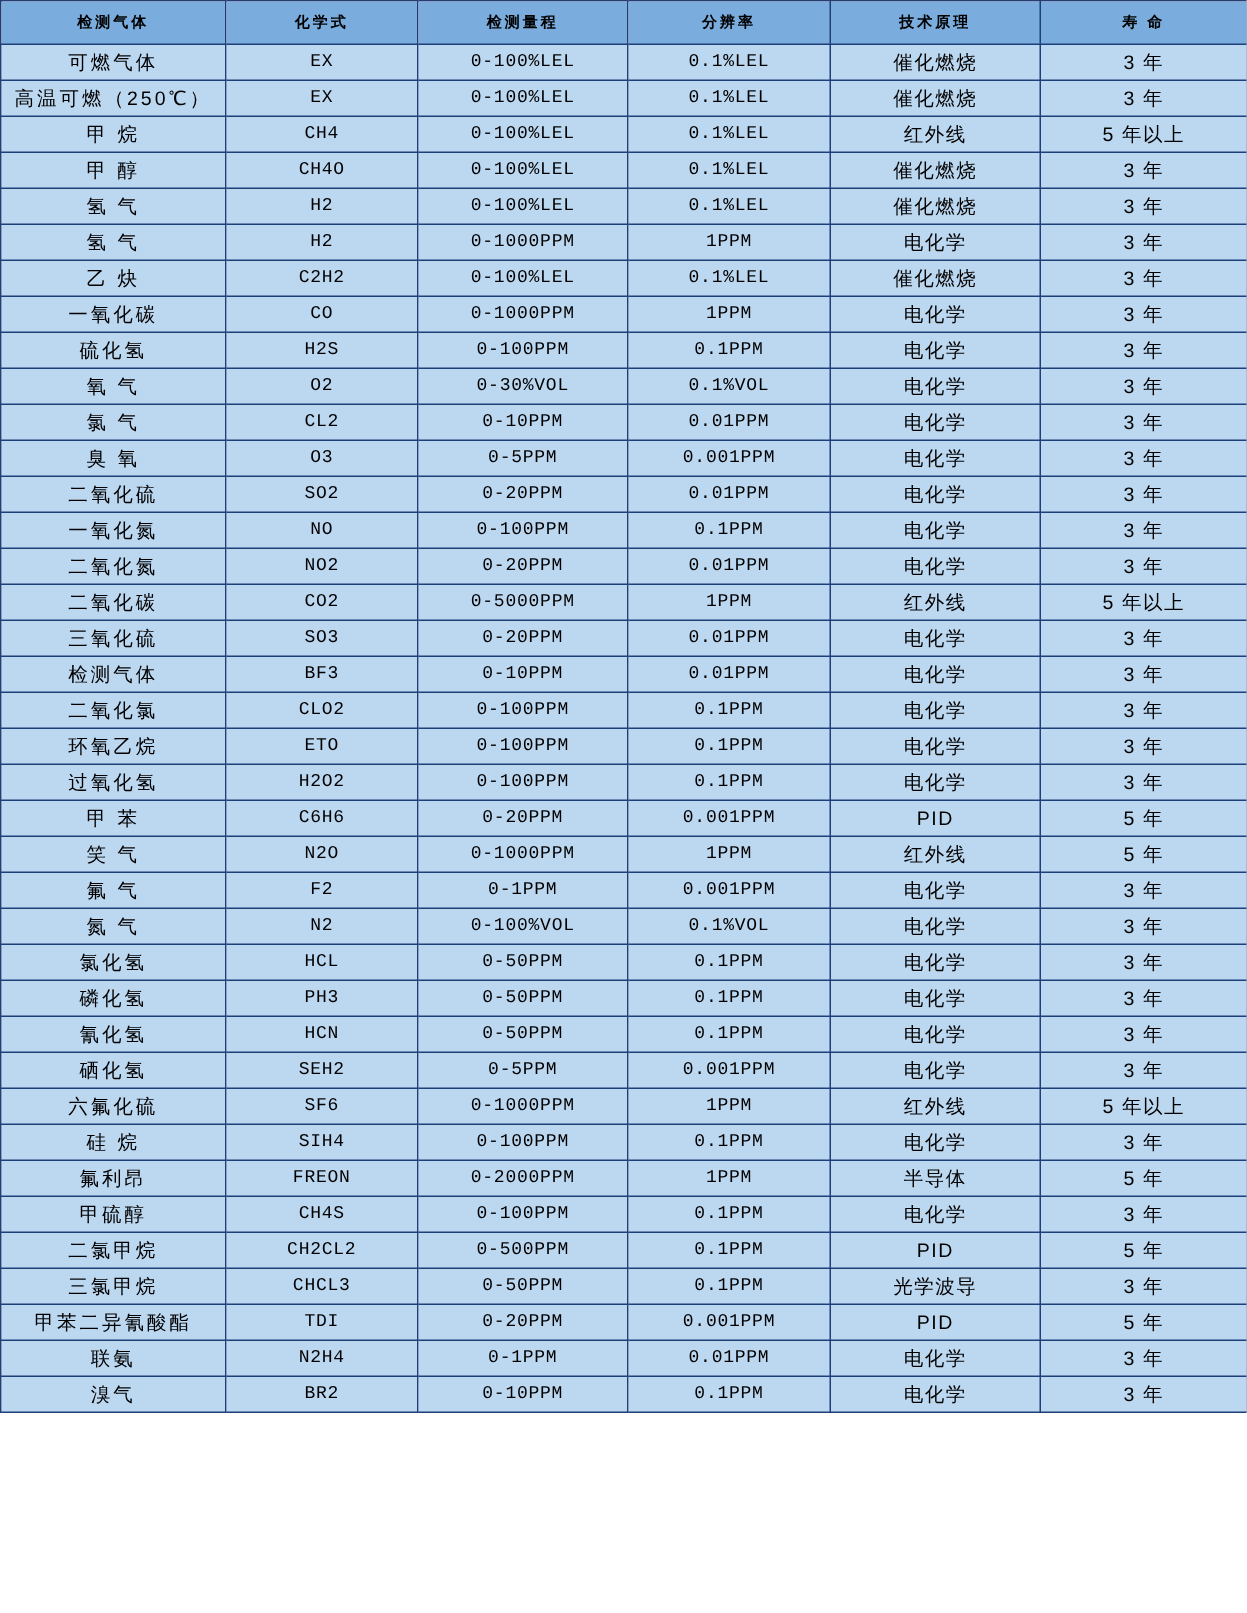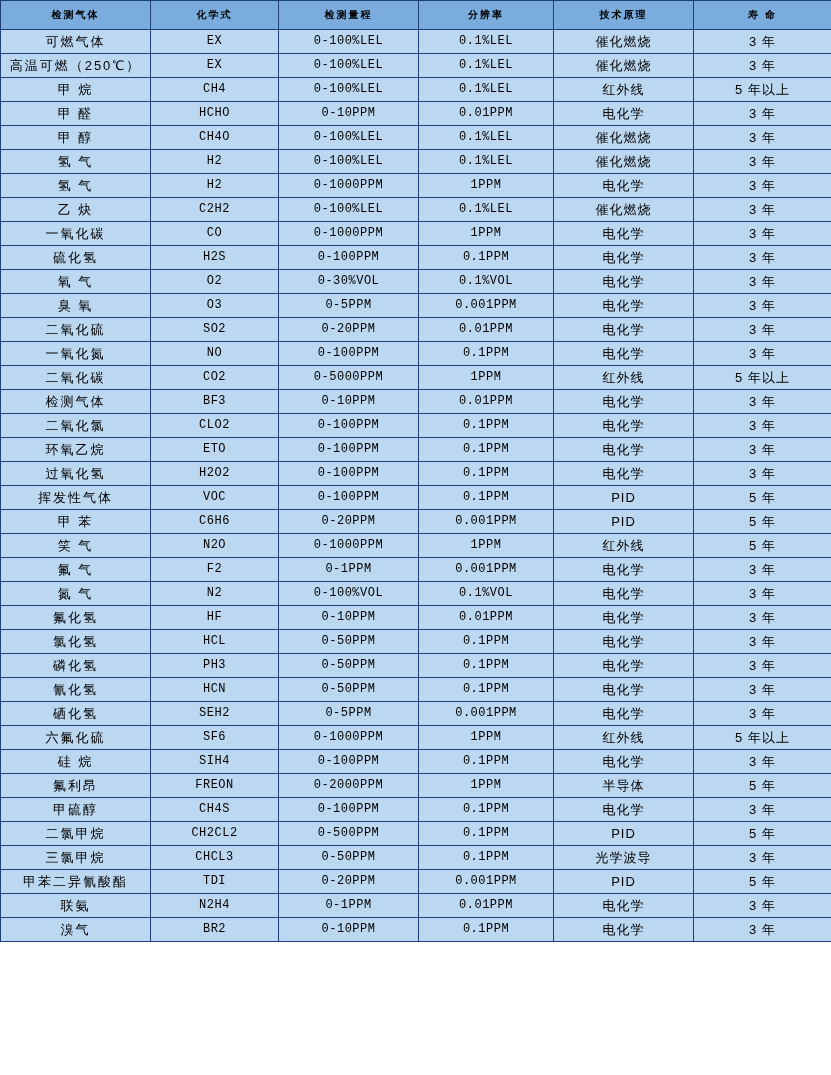--- a/index.html
+++ b/index.html
@@ -103,28 +103,20 @@
       </tr>
       <tr>
         <td class="name">甲 烷</td>
         <td class="formula">CH4</td>
         <td class="range">0-100%LEL</td>
         <td class="resolution">0.1%LEL</td>
         <td class="principle">红外线</td>
         <td class="life">5 年以上</td>
       </tr>
       <tr>
-        <td class="name">甲 醛</td>
-        <td class="formula">HCHO</td>
-        <td class="range">0-10PPM</td>
-        <td class="resolution">0.01PPM</td>
-        <td class="principle">电化学</td>
-        <td class="life">3 年</td>
-      </tr>
-      <tr>
         <td class="name">甲 醇</td>
         <td class="formula">CH4O</td>
         <td class="range">0-100%LEL</td>
         <td class="resolution">0.1%LEL</td>
         <td class="principle">催化燃烧</td>
         <td class="life">3 年</td>
       </tr>
       <tr>
         <td class="name">氢 气</td>
         <td class="formula">H2</td>
@@ -167,20 +159,28 @@
       </tr>
       <tr>
         <td class="name">氧 气</td>
         <td class="formula">O2</td>
         <td class="range">0-30%VOL</td>
         <td class="resolution">0.1%VOL</td>
         <td class="principle">电化学</td>
         <td class="life">3 年</td>
       </tr>
       <tr>
+        <td class="name">氯 气</td>
+        <td class="formula">CL2</td>
+        <td class="range">0-10PPM</td>
+        <td class="resolution">0.01PPM</td>
+        <td class="principle">电化学</td>
+        <td class="life">3 年</td>
+      </tr>
+      <tr>
         <td class="name">臭 氧</td>
         <td class="formula">O3</td>
         <td class="range">0-5PPM</td>
         <td class="resolution">0.001PPM</td>
         <td class="principle">电化学</td>
         <td class="life">3 年</td>
       </tr>
       <tr>
         <td class="name">二氧化硫</td>
         <td class="formula">SO2</td>
@@ -191,28 +191,44 @@
       </tr>
       <tr>
         <td class="name">一氧化氮</td>
         <td class="formula">NO</td>
         <td class="range">0-100PPM</td>
         <td class="resolution">0.1PPM</td>
         <td class="principle">电化学</td>
         <td class="life">3 年</td>
       </tr>
       <tr>
+        <td class="name">二氧化氮</td>
+        <td class="formula">NO2</td>
+        <td class="range">0-20PPM</td>
+        <td class="resolution">0.01PPM</td>
+        <td class="principle">电化学</td>
+        <td class="life">3 年</td>
+      </tr>
+      <tr>
         <td class="name">二氧化碳</td>
         <td class="formula">CO2</td>
         <td class="range">0-5000PPM</td>
         <td class="resolution">1PPM</td>
         <td class="principle">红外线</td>
         <td class="life">5 年以上</td>
       </tr>
       <tr>
+        <td class="name">三氧化硫</td>
+        <td class="formula">SO3</td>
+        <td class="range">0-20PPM</td>
+        <td class="resolution">0.01PPM</td>
+        <td class="principle">电化学</td>
+        <td class="life">3 年</td>
+      </tr>
+      <tr>
         <td class="name">检测气体</td>
         <td class="formula">BF3</td>
         <td class="range">0-10PPM</td>
         <td class="resolution">0.01PPM</td>
         <td class="principle">电化学</td>
         <td class="life">3 年</td>
       </tr>
       <tr>
         <td class="name">二氧化氯</td>
         <td class="formula">CLO2</td>
@@ -229,28 +245,20 @@
         <td class="principle">电化学</td>
         <td class="life">3 年</td>
       </tr>
       <tr>
         <td class="name">过氧化氢</td>
         <td class="formula">H2O2</td>
         <td class="range">0-100PPM</td>
         <td class="resolution">0.1PPM</td>
         <td class="principle">电化学</td>
         <td class="life">3 年</td>
-      </tr>
-      <tr>
-        <td class="name">挥发性气体</td>
-        <td class="formula">VOC</td>
-        <td class="range">0-100PPM</td>
-        <td class="resolution">0.1PPM</td>
-        <td class="principle">PID</td>
-        <td class="life">5 年</td>
       </tr>
       <tr>
         <td class="name">甲 苯</td>
         <td class="formula">C6H6</td>
         <td class="range">0-20PPM</td>
         <td class="resolution">0.001PPM</td>
         <td class="principle">PID</td>
         <td class="life">5 年</td>
       </tr>
       <tr>
@@ -271,28 +279,20 @@
       </tr>
       <tr>
         <td class="name">氮 气</td>
         <td class="formula">N2</td>
         <td class="range">0-100%VOL</td>
         <td class="resolution">0.1%VOL</td>
         <td class="principle">电化学</td>
         <td class="life">3 年</td>
       </tr>
       <tr>
-        <td class="name">氟化氢</td>
-        <td class="formula">HF</td>
-        <td class="range">0-10PPM</td>
-        <td class="resolution">0.01PPM</td>
-        <td class="principle">电化学</td>
-        <td class="life">3 年</td>
-      </tr>
-      <tr>
         <td class="name">氯化氢</td>
         <td class="formula">HCL</td>
         <td class="range">0-50PPM</td>
         <td class="resolution">0.1PPM</td>
         <td class="principle">电化学</td>
         <td class="life">3 年</td>
       </tr>
       <tr>
         <td class="name">磷化氢</td>
         <td class="formula">PH3</td>

